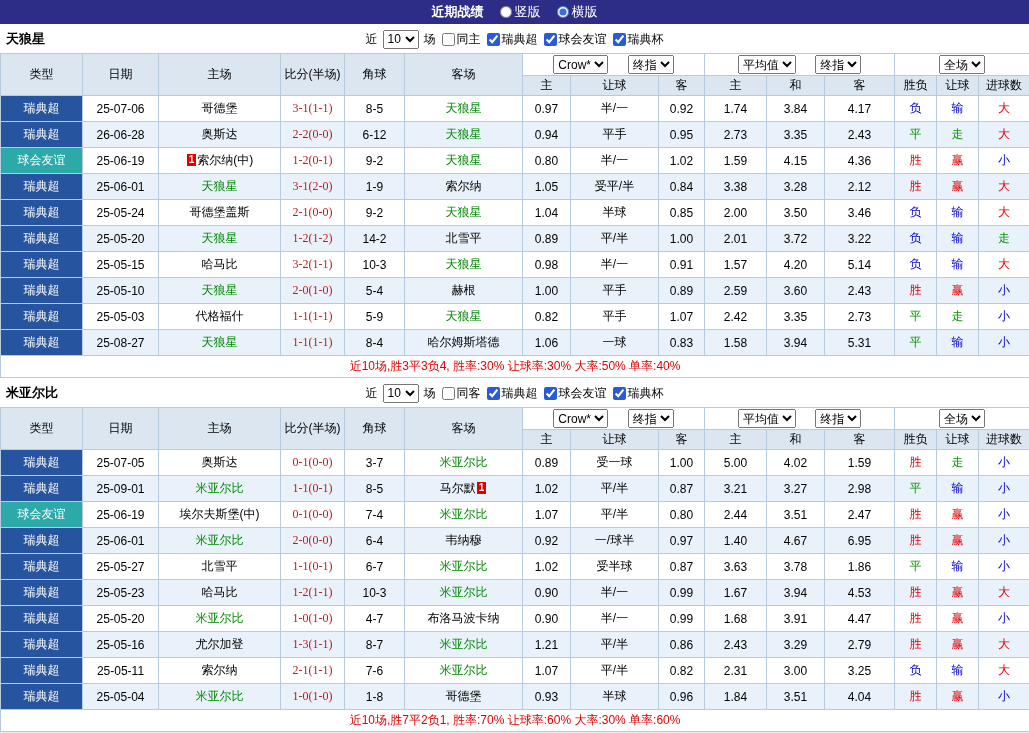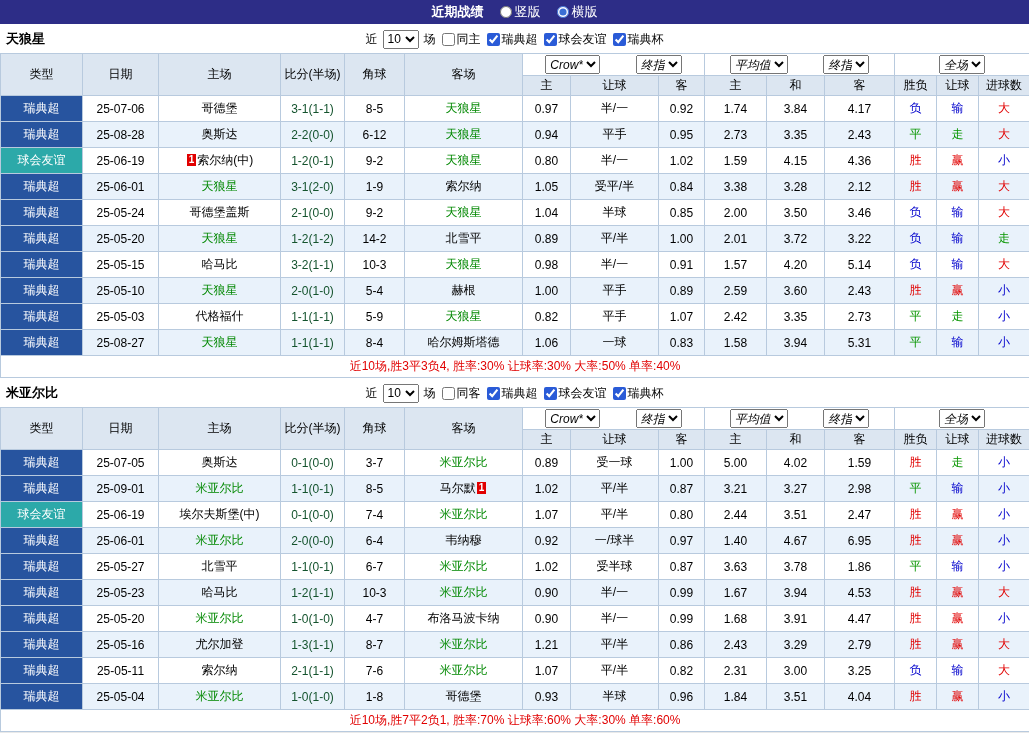--- a/index.html
+++ b/index.html
@@ -50,26 +50,26 @@
     font-weight: normal;
     text-align: center;
     padding: 0 1px;
     white-space: nowrap;
     overflow: hidden;
     color: #000;
   }
   thead th { background: #dce6f1; height: 20px; }
   thead tr.ctrl-row th { height: 22px; }
   thead th.ctrl-cell { background: #fff; }
-  .ctrl-cell select { font-size: 12px; height: 19px; margin: 0 16px; font-style: italic; }
+  .ctrl-cell select { font-size: 12px; height: 19px; margin: 0 8px; }
   tbody td { height: 26px; background: #fff; }
   tbody tr:nth-child(even) td:not(.type-super):not(.type-friendly) { background: #e9f2fb; }
   td.type-super   { background: #27549f; color: #fff; }
   td.type-friendly{ background: #2ca9a9; color: #fff; }
-  td.score { color: #14532d; }
+  td.score { color: #b91c1c; font-family: Liberation Serif, serif; }
   .focus-team { color: #008800; }
   .t-red   { color: #e10000; }
   .t-blue  { color: #0000cc; }
   .t-green { color: #089600; }
   .red-badge {
     display: inline-block;
     background: #e10000;
     color: #fff;
     font-size: 10px;
     font-weight: bold;
@@ -193,21 +193,21 @@
     <td>0.92</td>
     <td>1.74</td>
     <td>3.84</td>
     <td>4.17</td>
     <td class="t-blue">负</td>
     <td class="t-blue">输</td>
     <td class="t-red">大</td>
   </tr>
           <tr>
     <td class="type-super">瑞典超</td>
-    <td>25-08-28</td>
+    <td>26-06-28</td>
     <td><span>奥斯达</span></td>
     <td class="score">2-2(0-0)</td>
     <td>6-12</td>
     <td><span class="focus-team">天狼星</span></td>
     <td>0.94</td>
     <td>平手</td>
     <td>0.95</td>
     <td>2.73</td>
     <td>3.35</td>
     <td>2.43</td>

